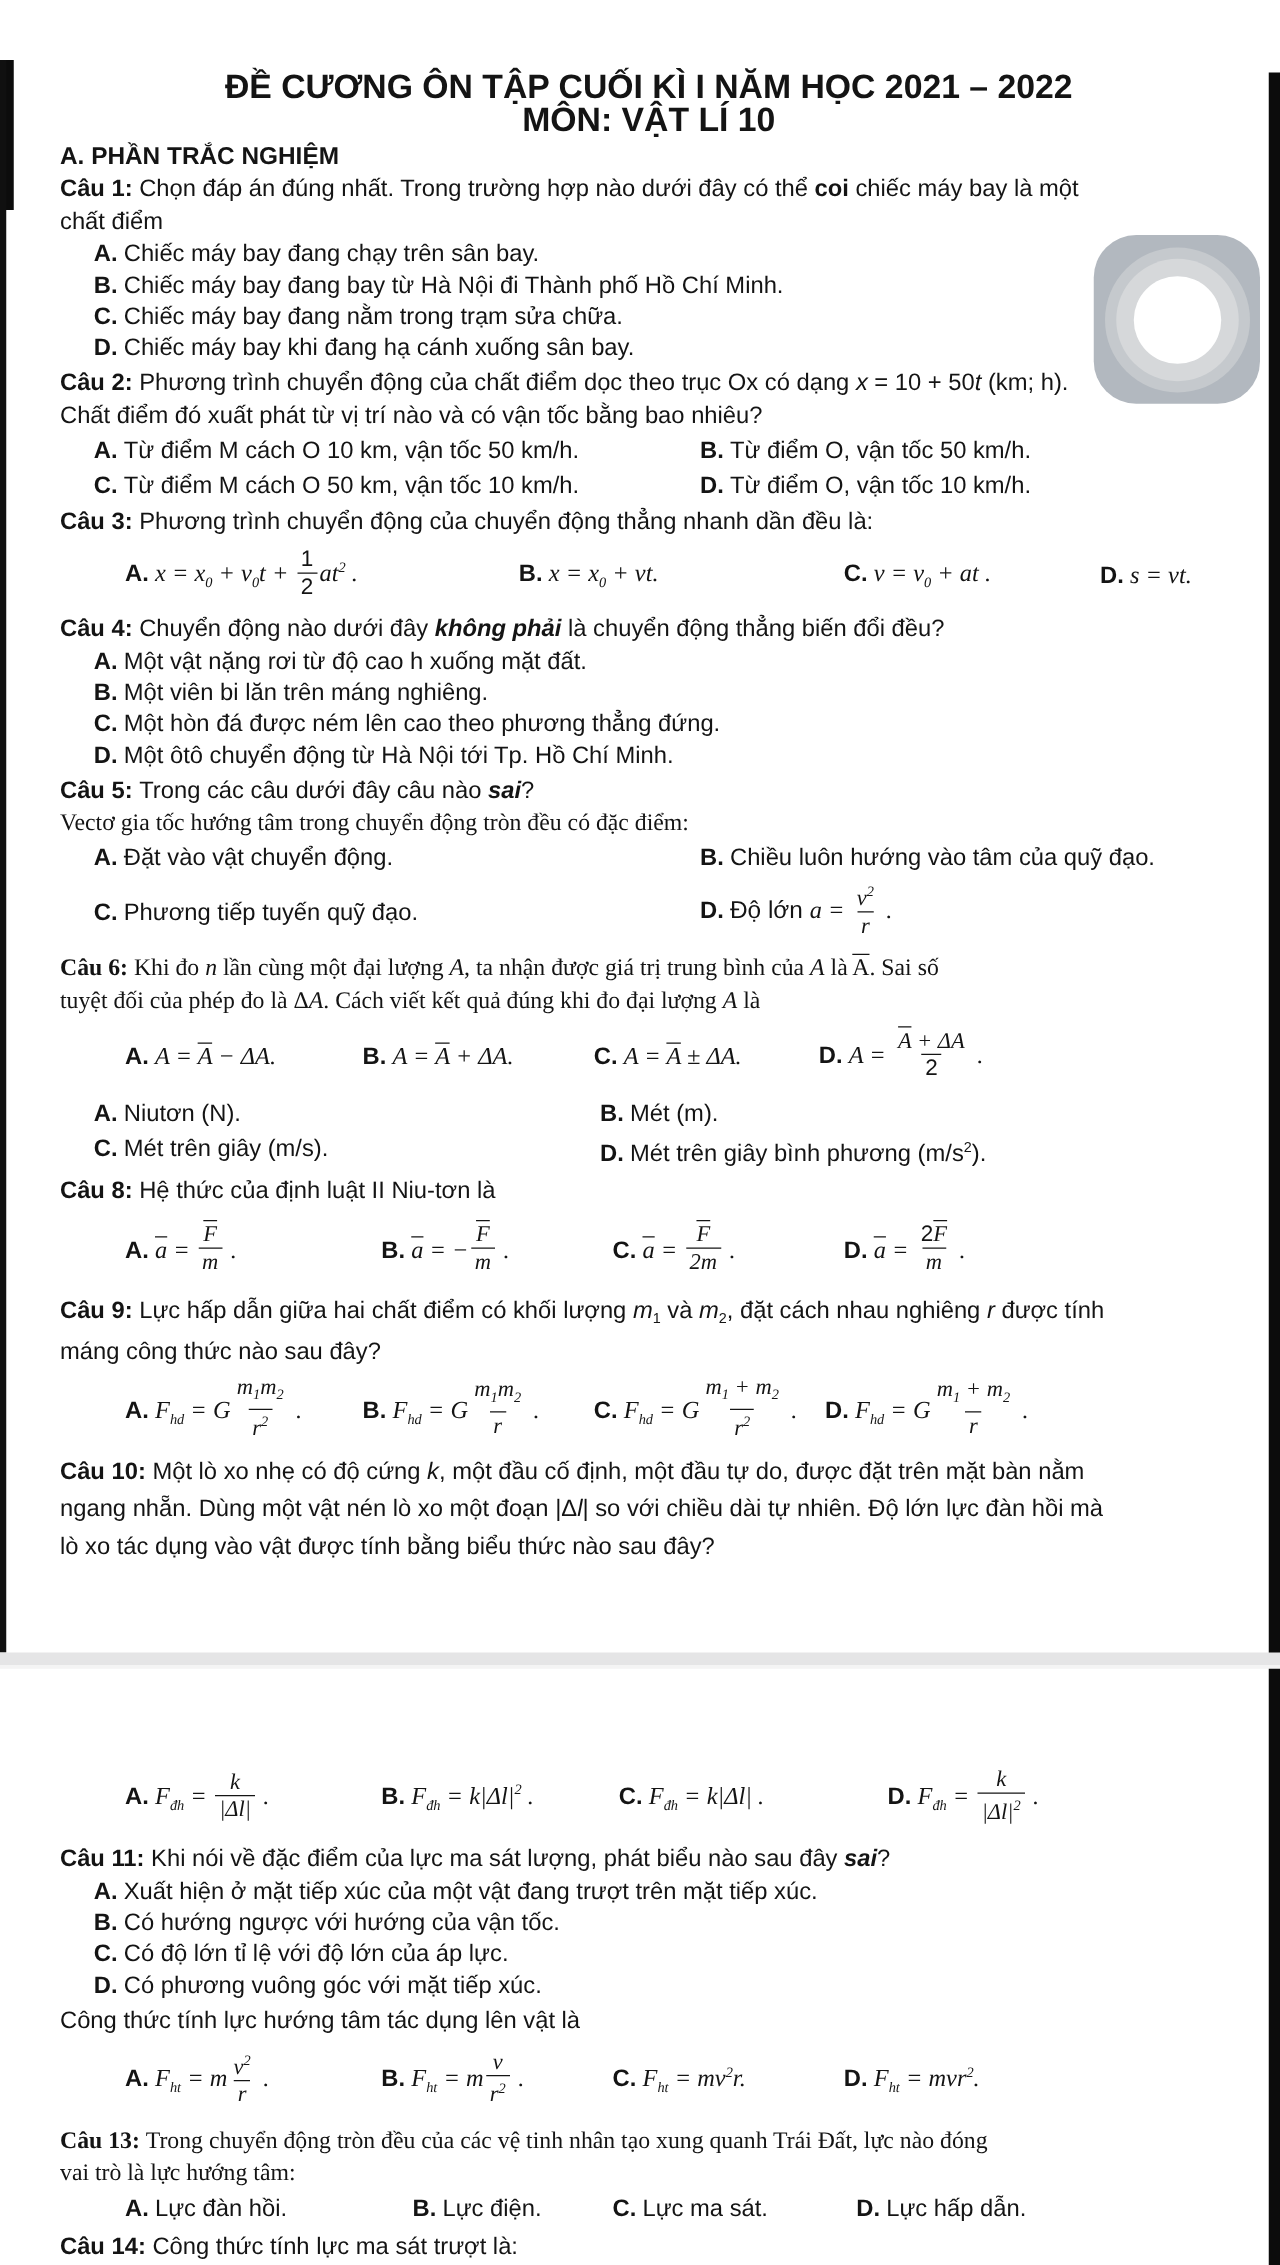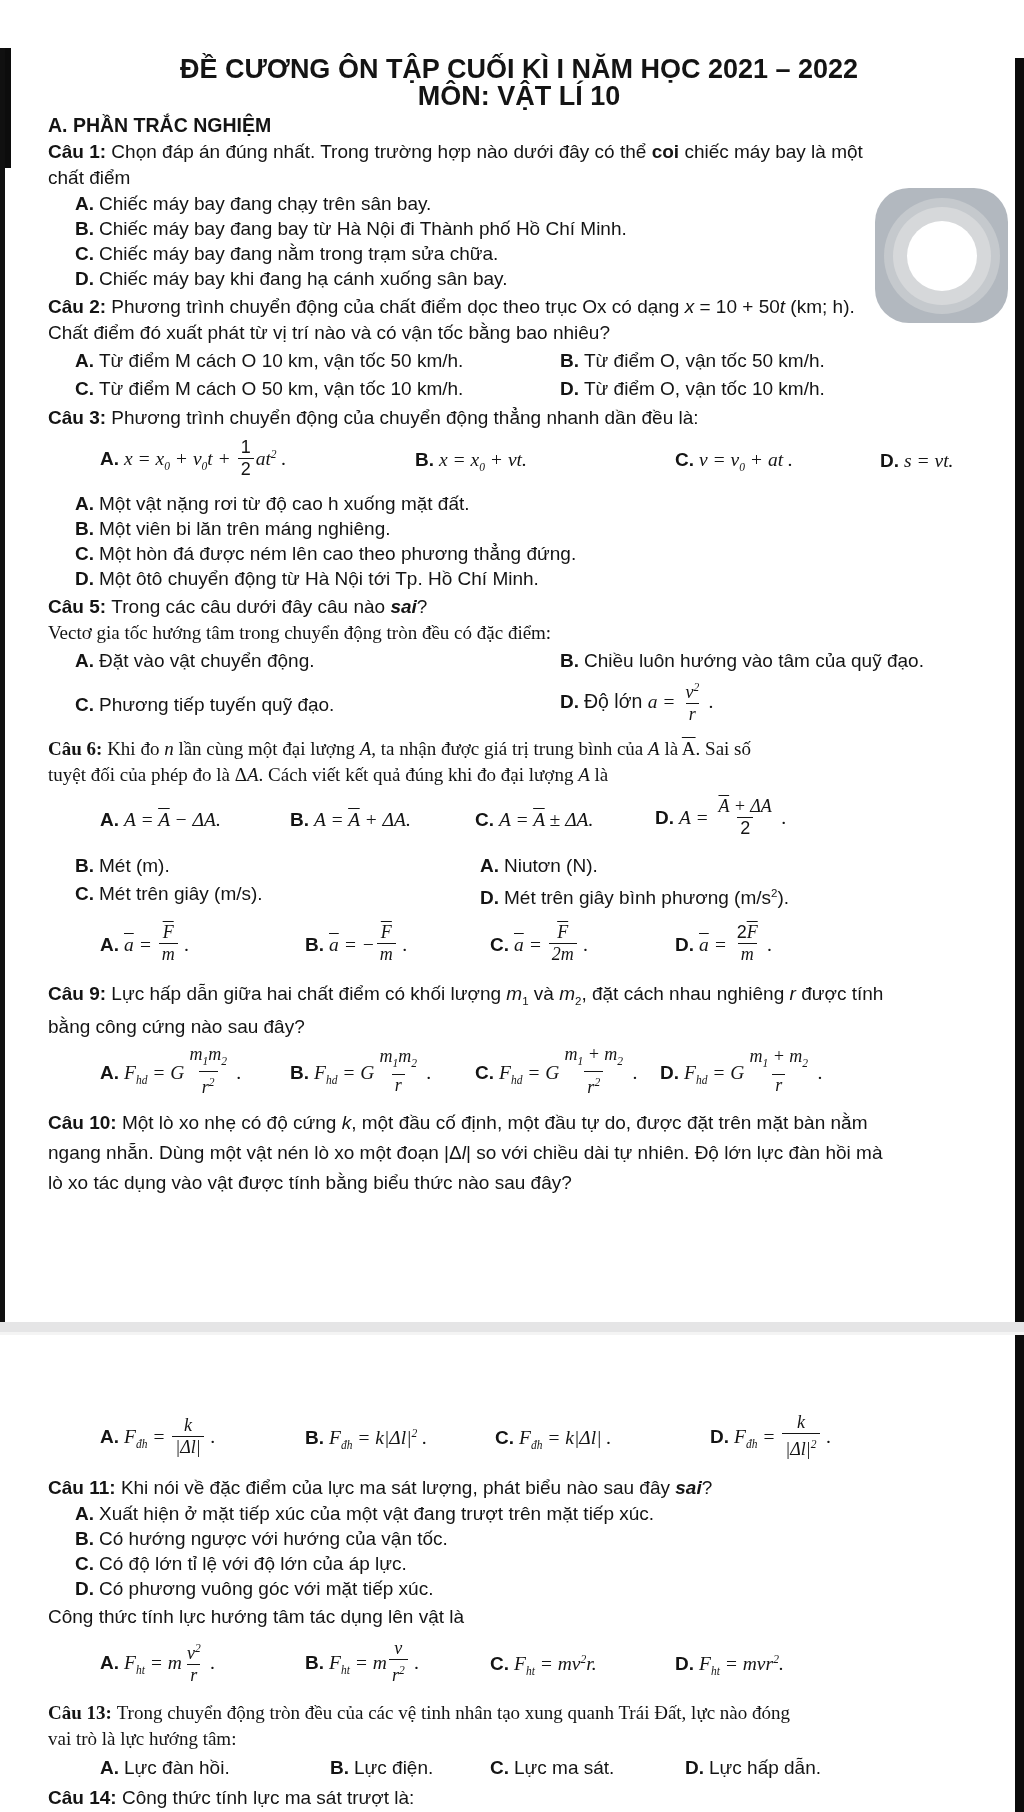--- a/index.html
+++ b/index.html
@@ -104,20 +104,21 @@
               <span class="num"><span class="rm">1</span></span>
               <span class="den"><span class="rm">2</span></span>
             </span><span>at</span><sup>2</sup><span> .</span></span></div>
         <div class="opt fm"><span class="lbl">B.</span><span class="ob"><span>x = x</span><sub>0</sub><span> + vt.</span></span></div>
         <div class="opt fm"><span class="lbl">C.</span><span class="ob"><span>v = v</span><sub>0</sub><span> + at .</span></span></div>
         <div class="opt fm"><span class="lbl">D.</span><span class="ob"><span>s = vt.</span></span></div>
       </div>
   </div>
 
   <div class="q">
+    <div class="line"><span class="b">Câu 4: </span><span>Chuyển động nào dưới đây </span><span class="b i">không phải</span><span> là chuyển động thẳng biến đổi đều?</span></div>
     <div class="optcol">
         <div class="opt"><span class="lbl">A.</span><span class="ob"><span>Một vật nặng rơi từ độ cao h xuống mặt đất.</span></span></div>
         <div class="opt"><span class="lbl">B.</span><span class="ob"><span>Một viên bi lăn trên máng nghiêng.</span></span></div>
         <div class="opt"><span class="lbl">C.</span><span class="ob"><span>Một hòn đá được ném lên cao theo phương thẳng đứng.</span></span></div>
         <div class="opt"><span class="lbl">D.</span><span class="ob"><span>Một ôtô chuyển động từ Hà Nội tới Tp. Hồ Chí Minh.</span></span></div>
       </div>
   </div>
 
   <div class="q">
     <div class="line"><span class="b">Câu 5: </span><span>Trong các câu dưới đây câu nào </span><span class="b i">sai</span><span>?</span></div>
@@ -144,30 +145,31 @@
         <div class="opt fm"><span class="lbl">C.</span><span class="ob"><span>A = </span><span class="bar">A</span><span> ± ΔA.</span></span></div>
         <div class="opt fm"><span class="lbl">D.</span><span class="ob"><span>A = </span><span class="frac">
               <span class="num"><span class="bar">A</span><span> + ΔA</span></span>
               <span class="den"><span class="rm">2</span></span>
             </span><span> .</span></span></div>
       </div>
   </div>
 
   <div class="q">
     <div class="row2 narrow">
+        <div class="opt"><span class="lbl">A.</span><span class="ob"><span>Niutơn (N).</span></span></div>
         <div class="opt"><span class="lbl">B.</span><span class="ob"><span>Mét (m).</span></span></div>
-        <div class="opt"><span class="lbl">A.</span><span class="ob"><span>Niutơn (N).</span></span></div>
       </div>
     <div class="row2 narrow">
         <div class="opt"><span class="lbl">C.</span><span class="ob"><span>Mét trên giây (m/s).</span></span></div>
         <div class="opt"><span class="lbl">D.</span><span class="ob"><span>Mét trên giây bình phương (m/s</span><sup>2</sup><span>).</span></span></div>
       </div>
   </div>
 
   <div class="q">
+    <div class="line"><span class="b">Câu 8: </span><span>Hệ thức của định luật II Niu-tơn là</span></div>
     <div class="row4 g8" style="min-height:60px">
         <div class="opt fm"><span class="lbl">A.</span><span class="ob"><span class="bar">a</span><span> = </span><span class="frac">
               <span class="num"><span class="bar">F</span></span>
               <span class="den"><span>m</span></span>
             </span><span> .</span></span></div>
         <div class="opt fm"><span class="lbl">B.</span><span class="ob"><span class="bar">a</span><span> = −</span><span class="frac">
               <span class="num"><span class="bar">F</span></span>
               <span class="den"><span>m</span></span>
             </span><span> .</span></span></div>
         <div class="opt fm"><span class="lbl">C.</span><span class="ob"><span class="bar">a</span><span> = </span><span class="frac">
@@ -176,21 +178,21 @@
             </span><span> .</span></span></div>
         <div class="opt fm"><span class="lbl">D.</span><span class="ob"><span class="bar">a</span><span> = </span><span class="frac">
               <span class="num"><span class="rm">2</span><span class="bar">F</span></span>
               <span class="den"><span>m</span></span>
             </span><span> .</span></span></div>
       </div>
   </div>
 
   <div class="q">
     <div class="line"><span class="b">Câu 9: </span><span>Lực hấp dẫn giữa hai chất điểm có khối lượng </span><span class="i">m</span><sub>1</sub><span> và </span><span class="i">m</span><sub>2</sub><span>, đặt cách nhau nghiêng </span><span class="i">r</span><span> được tính</span></div>
-    <div class="line"><span>bằng công cứng nào sau đây?</span></div>
+    <div class="line"><span>máng công thức nào sau đây?</span></div>
     <div class="row4 g9" style="min-height:58px">
         <div class="opt fm"><span class="lbl">A.</span><span class="ob"><span>F</span><sub>hd</sub><span> = G</span><span class="frac">
               <span class="num"><span>m</span><sub>1</sub><span>m</span><sub>2</sub></span>
               <span class="den"><span>r</span><sup>2</sup></span>
             </span><span> .</span></span></div>
         <div class="opt fm"><span class="lbl">B.</span><span class="ob"><span>F</span><sub>hd</sub><span> = G</span><span class="frac">
               <span class="num"><span>m</span><sub>1</sub><span>m</span><sub>2</sub></span>
               <span class="den"><span>r</span></span>
             </span><span> .</span></span></div>
         <div class="opt fm"><span class="lbl">C.</span><span class="ob"><span>F</span><sub>hd</sub><span> = G</span><span class="frac">

